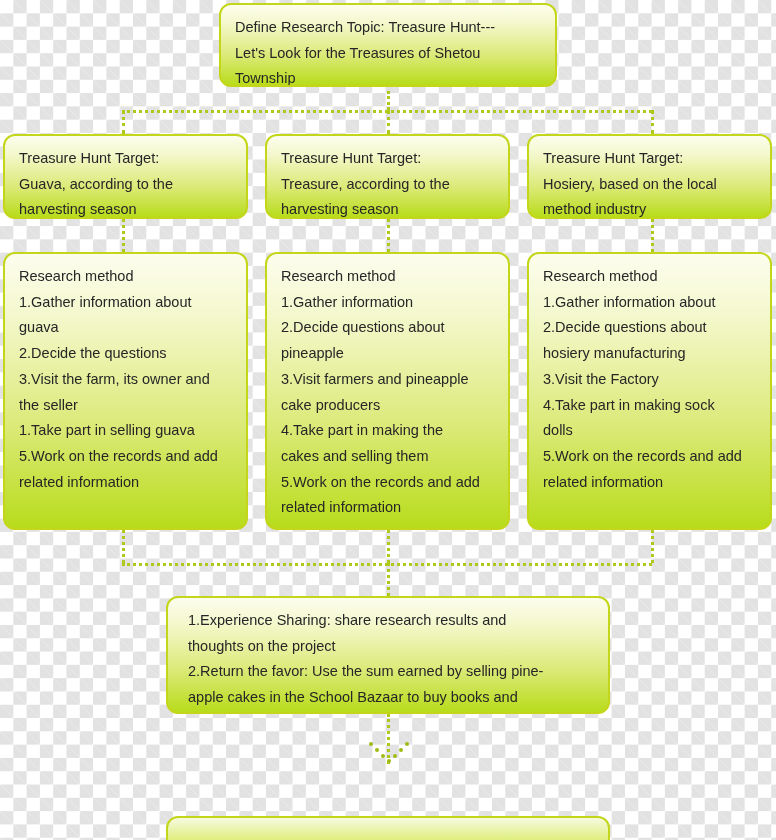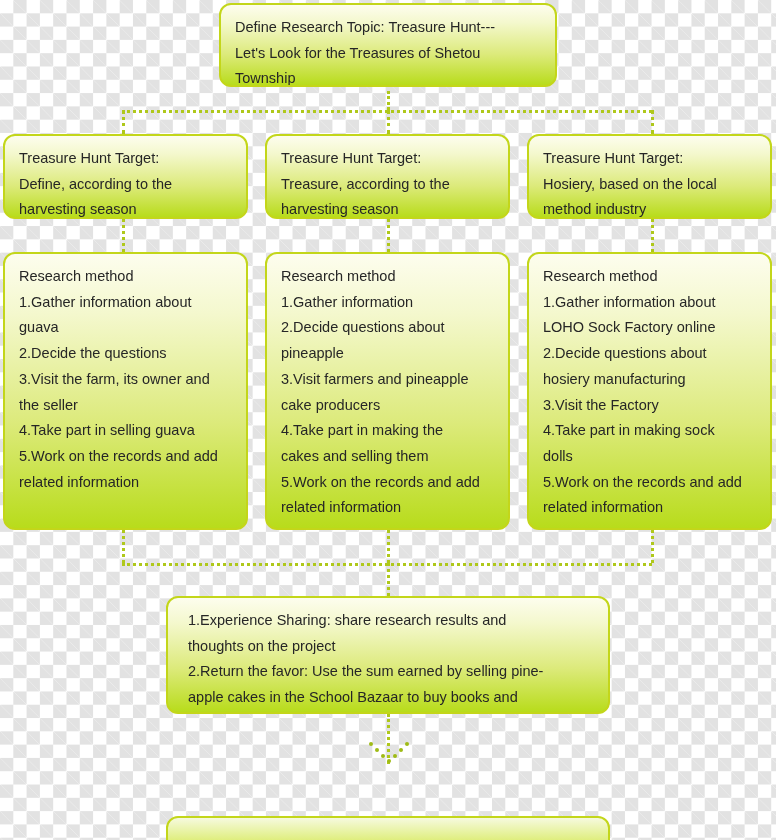--- a/index.html
+++ b/index.html
@@ -84,21 +84,21 @@
 
   <div class="conn-v" style="left:387px; top:91px; height:19px;"></div>
 
   <div class="conn-h" style="left:122px; top:110px; width:530px;"></div>
   <div class="conn-v" style="left:122px; top:110px; height:24px;"></div>
   <div class="conn-v" style="left:387px; top:110px; height:24px;"></div>
   <div class="conn-v" style="left:651px; top:110px; height:24px;"></div>
 
   <div class="node" style="left:3px; top:134px; width:245px; height:85px;">
     <div class="line">Treasure Hunt Target:</div>
-    <div class="line">Define, according to the</div>
+    <div class="line">Guava, according to the</div>
     <div class="line">harvesting season</div>
   </div>
 
   <div class="node" style="left:265px; top:134px; width:245px; height:85px;">
     <div class="line">Treasure Hunt Target:</div>
     <div class="line">Treasure, according to the</div>
     <div class="line">harvesting season</div>
   </div>
 
   <div class="node" style="left:527px; top:134px; width:245px; height:85px;">
@@ -111,42 +111,41 @@
   <div class="conn-v" style="left:387px; top:219px; height:33px;"></div>
   <div class="conn-v" style="left:651px; top:219px; height:33px;"></div>
 
   <div class="node" style="left:3px; top:252px; width:245px; height:278px;">
     <div class="line">Research method</div>
     <div class="line">1.Gather information about</div>
     <div class="line">guava</div>
     <div class="line">2.Decide the questions</div>
     <div class="line">3.Visit the farm, its owner and</div>
     <div class="line">the seller</div>
-    <div class="line">4.Take part in selling guava</div>
+    <div class="line">1.Take part in selling guava</div>
     <div class="line">5.Work on the records and add</div>
     <div class="line">related information</div>
   </div>
 
   <div class="node" style="left:265px; top:252px; width:245px; height:278px;">
     <div class="line">Research method</div>
     <div class="line">1.Gather information</div>
     <div class="line">2.Decide questions about</div>
     <div class="line">pineapple</div>
     <div class="line">3.Visit farmers and pineapple</div>
     <div class="line">cake producers</div>
     <div class="line">4.Take part in making the</div>
     <div class="line">cakes and selling them</div>
     <div class="line">5.Work on the records and add</div>
     <div class="line">related information</div>
   </div>
 
   <div class="node" style="left:527px; top:252px; width:245px; height:278px;">
     <div class="line">Research method</div>
     <div class="line">1.Gather information about</div>
-    <div class="line">LOHO Sock Factory online</div>
     <div class="line">2.Decide questions about</div>
     <div class="line">hosiery manufacturing</div>
     <div class="line">3.Visit the Factory</div>
     <div class="line">4.Take part in making sock</div>
     <div class="line">dolls</div>
     <div class="line">5.Work on the records and add</div>
     <div class="line">related information</div>
   </div>
 
   <div class="conn-v" style="left:122px; top:530px; height:33px;"></div>

